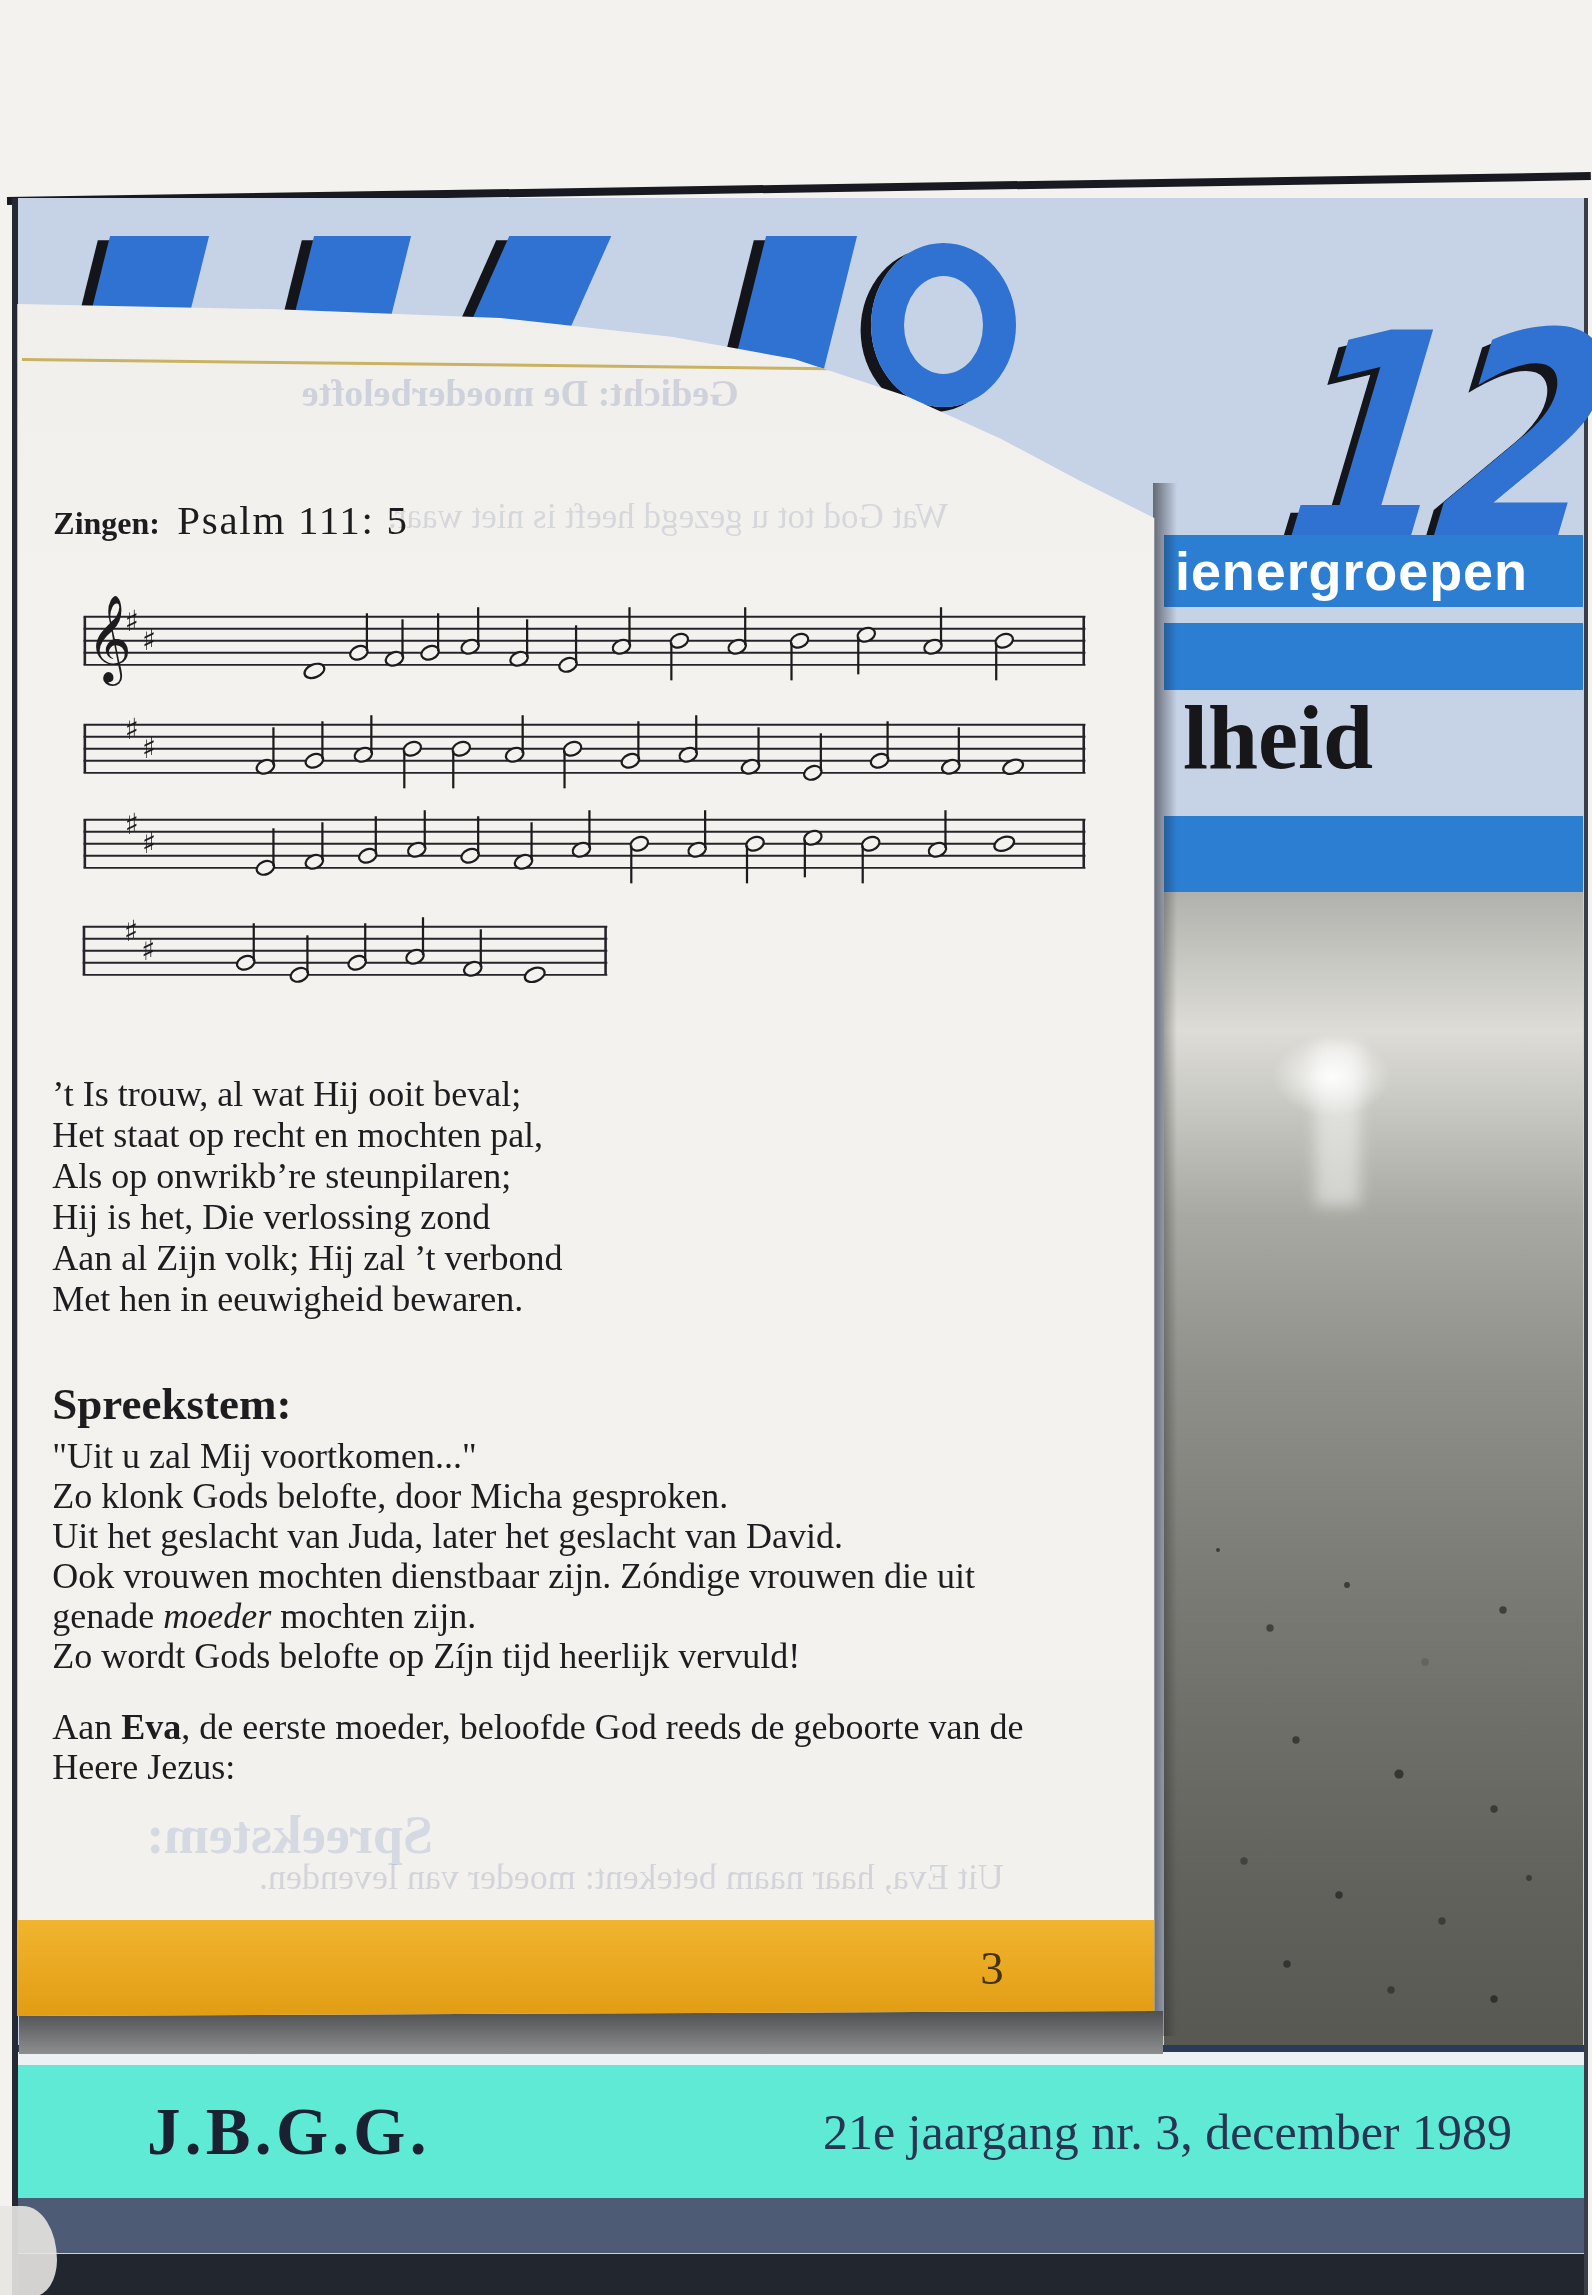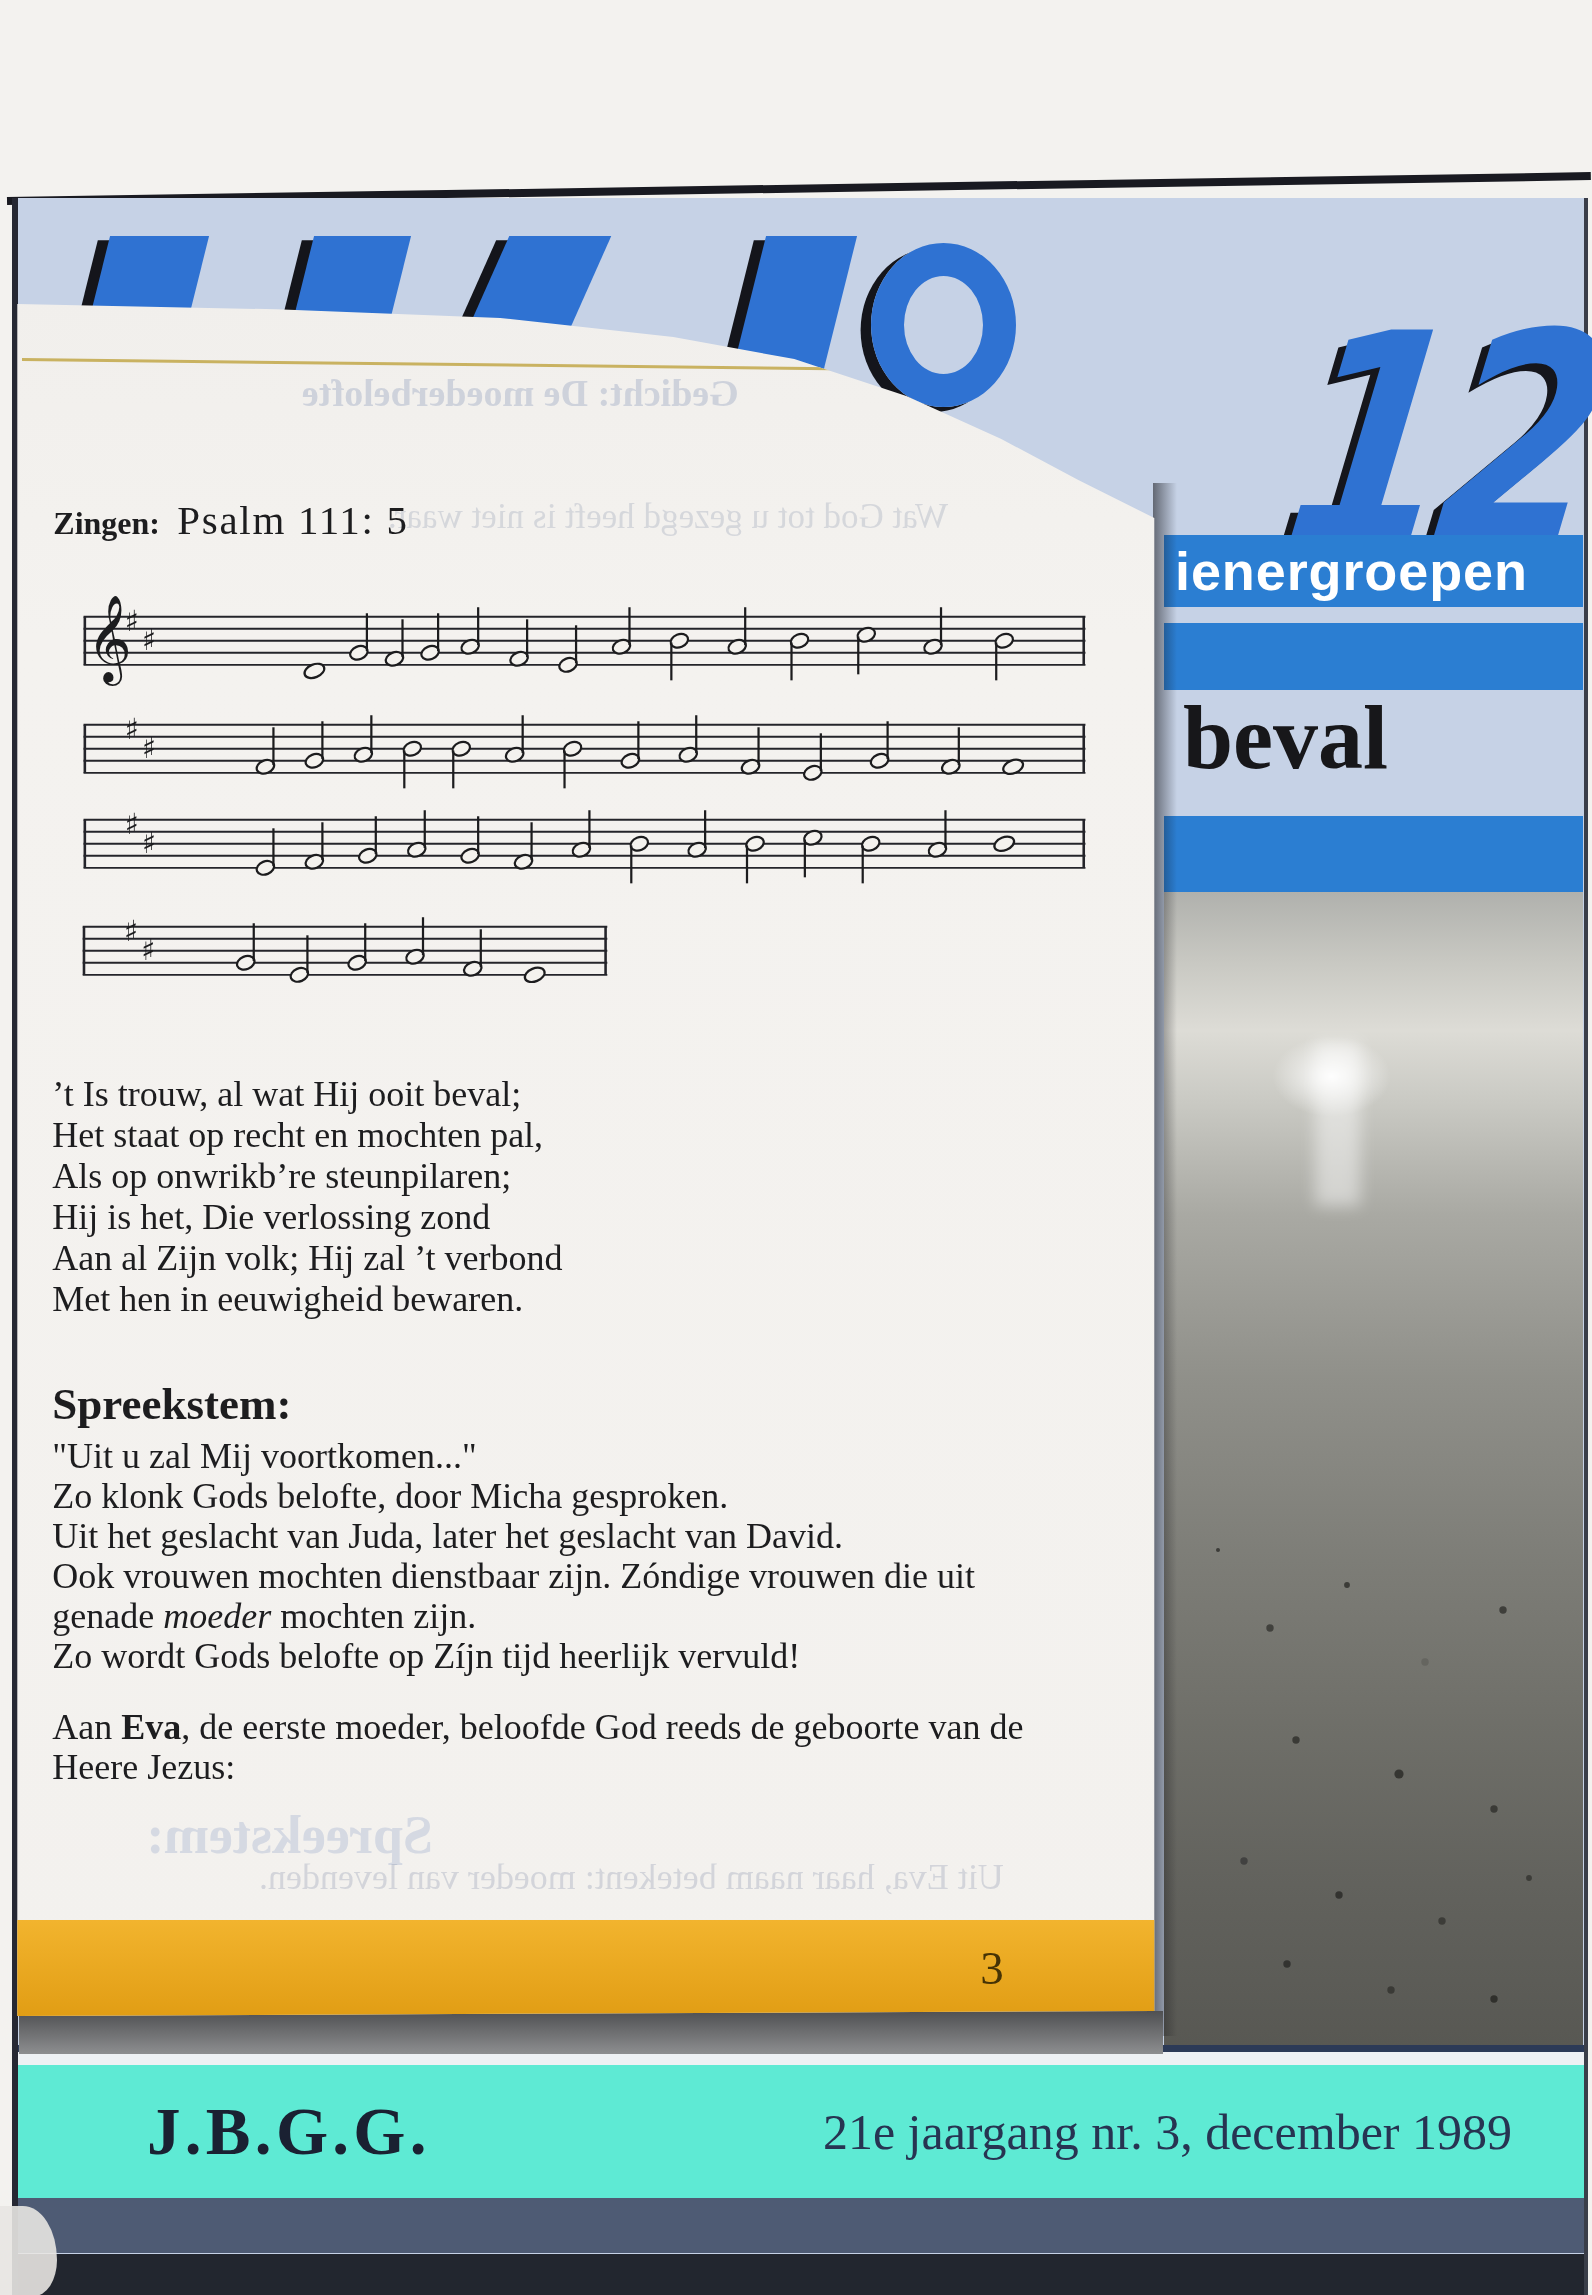--- a/index.html
+++ b/index.html
@@ -96,21 +96,21 @@
     <div class="mivo-frag frag2"></div>
     <div class="mivo-frag frag3"></div>
     <div class="mivo-frag frag4"></div>
     <div class="frag-o"></div>
     <div class="issue">12</div>
     <div class="cover-ghost">Overzicht</div>
     <div class="cbar cbar1">
       <span>ienergroepen</span>
     </div>
     <div class="cbar cbar2"></div>
-    <div class="cover-headline">beval</div>
+    <div class="cover-headline">lheid</div>
     <div class="cbar cbar3"></div>
     <div class="photo">
       <div class="streak"></div>
       <div class="specks"></div>
     </div>
     <div class="rule-navy"></div>
     <div class="rule-white"></div>
     <div class="footer-band">
       <span class="footer-left">J.B.G.G.</span>
       <span class="footer-right">21e jaargang nr. 3, december 1989</span>

